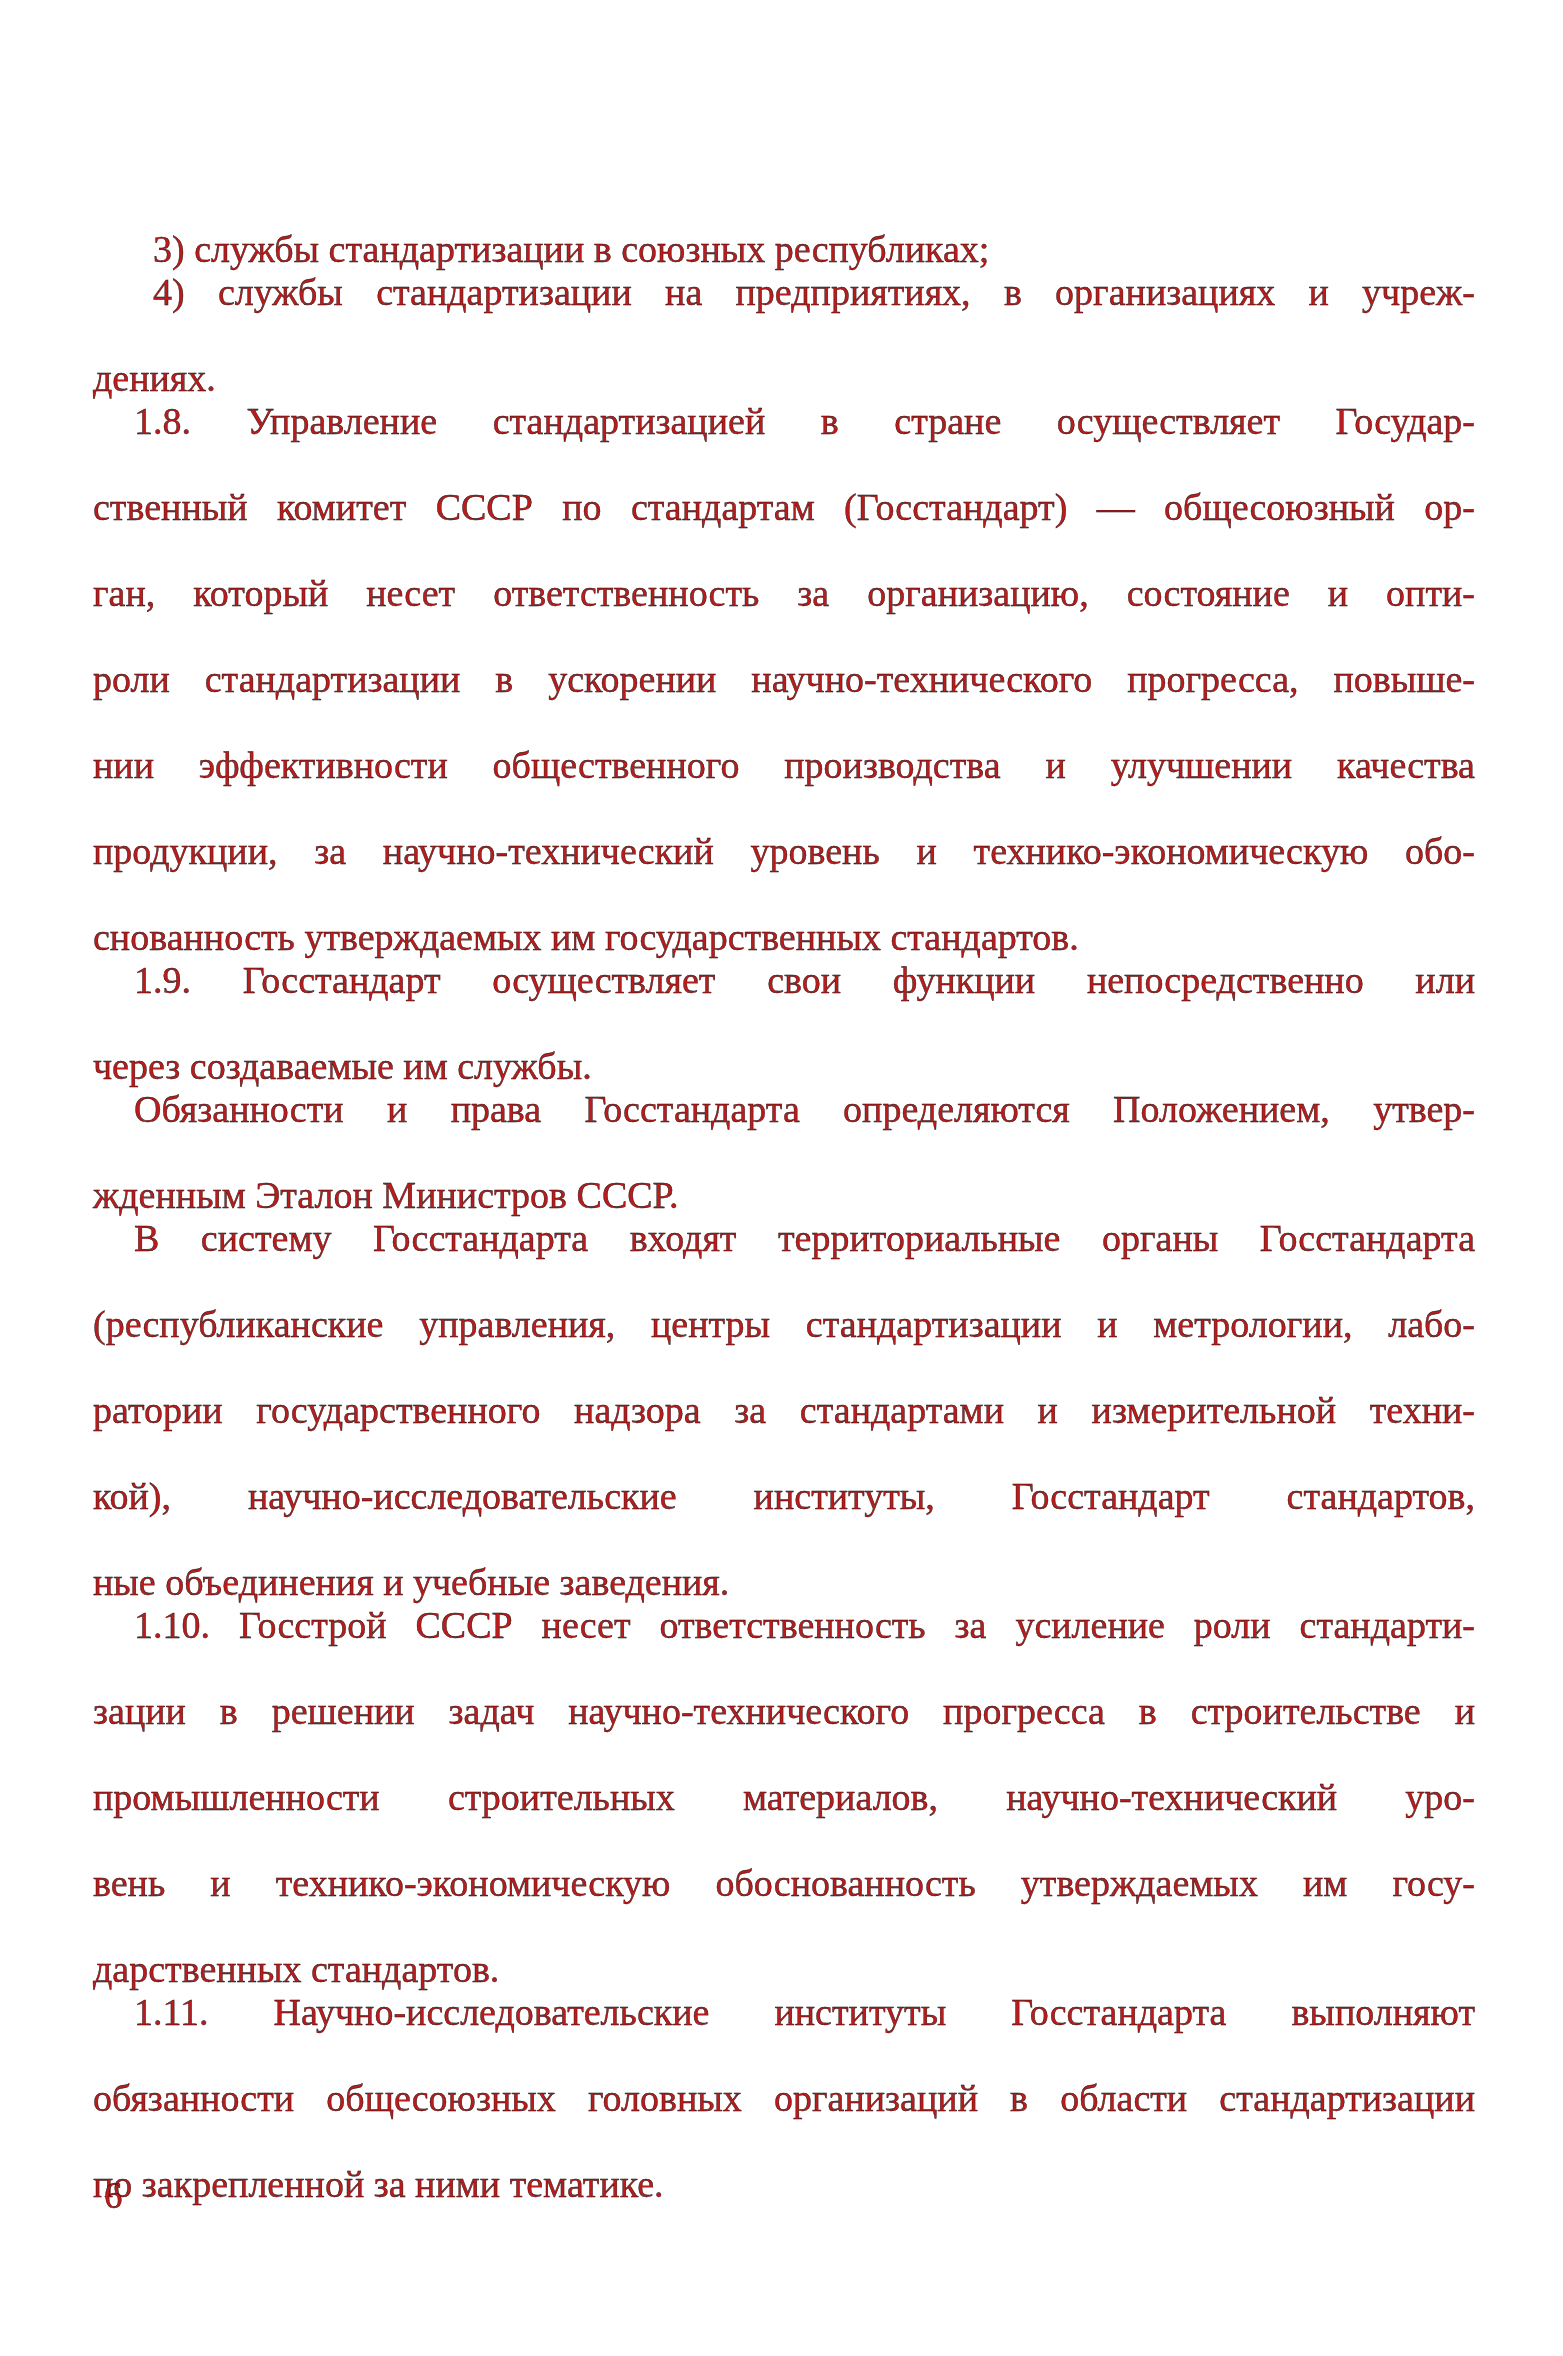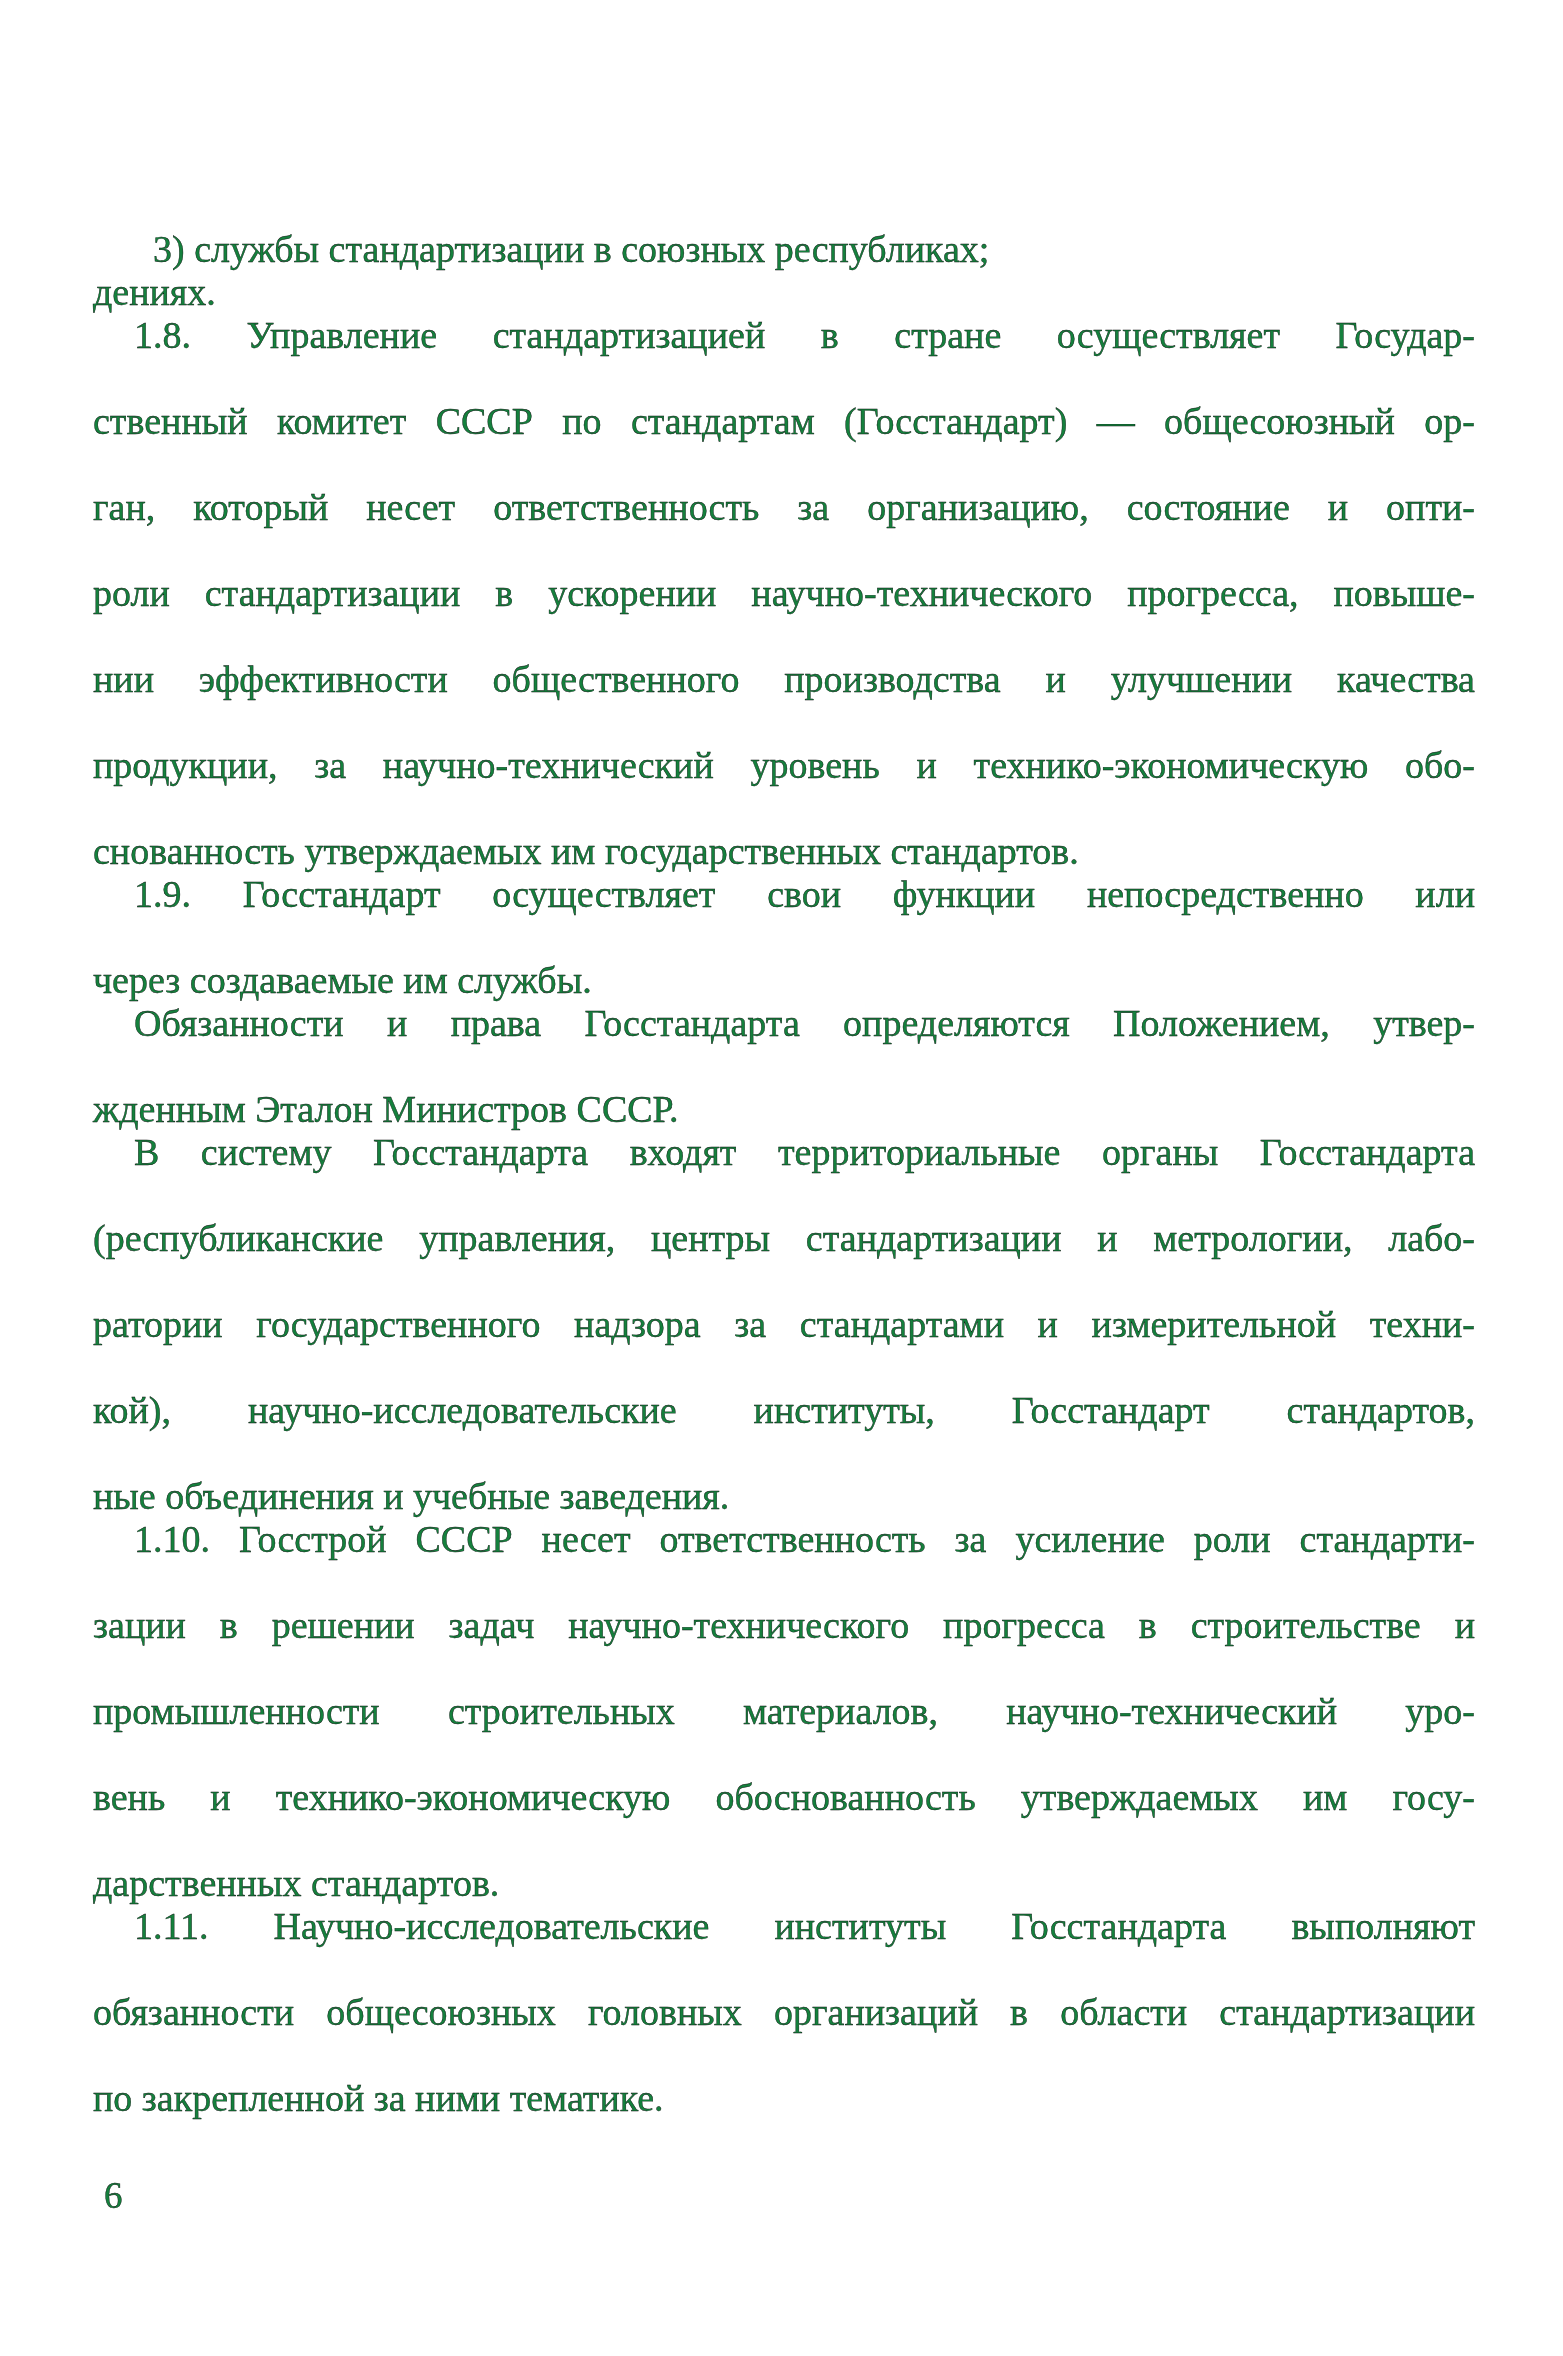--- a/index.html
+++ b/index.html
@@ -7,21 +7,21 @@
     padding: 0;
     background: #ffffff;
   }
   .page {
     position: relative;
     width: 1563px;
     height: 2357px;
     background: #ffffff;
     overflow: hidden;
     font-family: "Liberation Serif", "DejaVu Serif", serif;
-    color: #15803d;
+    color: #b91c1c;
   }
   .text-block {
     position: absolute;
     left: 93px;
     top: 228px;
     width: 1382px;
     font-size: 38px;
     line-height: 43px;
     -webkit-text-stroke: 0.4px #0d0d0d;
     text-rendering: optimizeLegibility;
@@ -52,20 +52,21 @@
     line-height: 43px;
     -webkit-text-stroke: 0.4px #0d0d0d;
   }
 </style>
 </head>
 <body>
 
 <div class="page">
   <div class="text-block">
     <div class="ln i1">3) службы стандартизации в союзных республиках;</div>
+    <div class="ln i1 j">4) службы стандартизации на предприятиях, в организациях и учреж-</div>
     <div class="ln">дениях.</div>
     <div class="ln i2 j">1.8. Управление стандартизацией в стране осуществляет Государ-</div>
     <div class="ln j">ственный комитет СССР по стандартам (Госстандарт) — общесоюзный ор-</div>
     <div class="ln j">ган, который несет ответственность за организацию, состояние и опти-</div>
     <div class="ln j">роли стандартизации в ускорении научно-технического прогресса, повыше-</div>
     <div class="ln j">нии эффективности общественного производства и улучшении качества</div>
     <div class="ln j">продукции, за научно-технический уровень и технико-экономическую обо-</div>
     <div class="ln">снованность утверждаемых им государственных стандартов.</div>
     <div class="ln i2 j">1.9. Госстандарт осуществляет свои функции непосредственно или</div>
     <div class="ln">через создаваемые им службы.</div>

